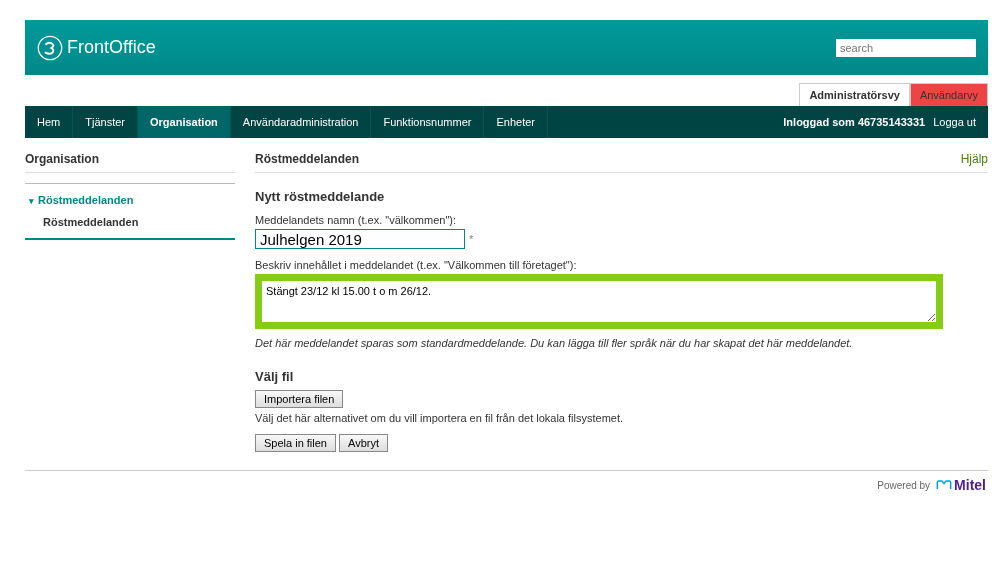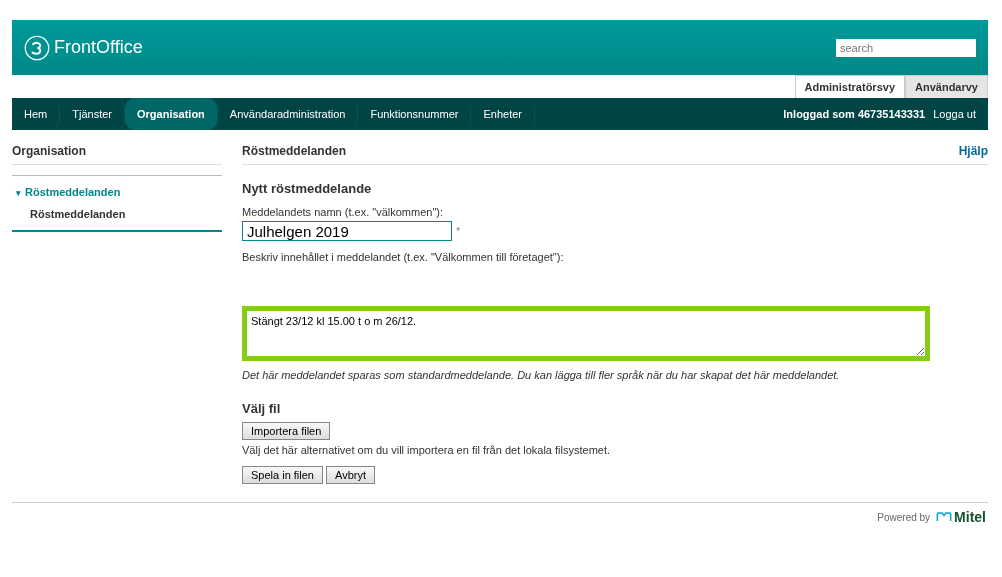--- a/index.html
+++ b/index.html
@@ -7,21 +7,21 @@
     margin: 0;
     padding: 0;
     font-family: Verdana, Arial, sans-serif;
     font-size: 11px;
     color: #333;
     background: #fff;
   }
   .page {
     width: 1002px;
     margin: 0 auto;
-    padding: 20px 14px 0 12px;
+    padding: 20px 14px 0 25px;
   }
   .header-bar {
     background: #008b8b;
     background: linear-gradient(to bottom, #009a9a 0%, #008888 100%);
     height: 55px;
     display: flex;
     justify-content: space-between;
     align-items: center;
     padding: 0 12px;
   }
@@ -42,50 +42,50 @@
     height: 18px;
     font-size: 11px;
     padding: 1px 4px;
     border: none;
     color: #888;
     margin-left: 31px;
   }
   .view-tabs-row {
     display: flex;
     justify-content: flex-end;
+    margin-top: 8px;
   }
   .view-tab {
     border: 1px solid #ccc;
     border-bottom: none;
     padding: 5px 9px;
     font-size: 11px;
     font-weight: bold;
     cursor: pointer;
     background: #fff;
   }
   .view-tab.inactive {
-    background: #e5e5e5;
-    font-weight: bold;
+    background: #ef4444;
+    font-weight: normal;
   }
   .main-nav {
     background: #004444;
     height: 32px;
     display: flex;
     align-items: stretch;
     color: #fff;
     font-size: 11px;
   }
   .nav-item {
     display: flex;
     align-items: center;
     padding: 0 12px;
     border-right: 1px solid #005555;
     cursor: pointer;
     white-space: nowrap;
-    border-radius: 10px;
   }
   .nav-item.active {
     background: #006666;
     font-weight: bold;
   }
   .nav-spacer { flex: 1; }
   .nav-right {
     display: flex;
     align-items: center;
     padding: 0 12px;
@@ -108,22 +108,22 @@
   .section-title {
     font-weight: bold;
     font-size: 12px;
     padding-bottom: 6px;
     border-bottom: 1px solid #ddd;
     display: flex;
     justify-content: space-between;
     align-items: center;
   }
   .help-link {
-    color: #0369a1;
-    font-weight: bold;
+    color: #4d7c0f;
+    font-weight: normal;
     cursor: pointer;
   }
   .sidebar-group {
     margin-top: 10px;
     padding: 6px 0;
     border-top: 1px solid #bbb;
     border-bottom: 2px solid #008888;
   }
   .sidebar-group-header {
     color: #008888;
@@ -162,26 +162,25 @@
     padding: 2px 4px;
     font-family: Arial, sans-serif;
   }
   .asterisk {
     color: #888;
     margin-left: 4px;
   }
   .desc-textarea {
     width: 688px;
     height: 55px;
-    border: 5px solid #84cc16;
+    border: 7px solid #84cc16;
     font-size: 11px;
     padding: 4px;
     font-family: Arial, sans-serif;
     resize: both;
-    margin-top: 40px;
   }
   .hint-italic {
     font-style: italic;
     margin-top: 6px;
     color: #333;
   }
   .subheading {
     font-weight: bold;
     font-size: 13px;
     margin-top: 20px;
@@ -208,21 +207,21 @@
     justify-content: flex-end;
     align-items: center;
     padding: 6px 2px 12px 0;
     font-size: 10px;
     color: #666;
   }
   .mitel-logo {
     margin-left: 6px;
     display: flex;
     align-items: center;
-    color: #14532d;
+    color: #4c1d95;
     font-weight: bold;
     font-size: 14px;
     font-family: Arial, sans-serif;
   }
   .mitel-shape {
     width: 16px;
     height: 12px;
     margin-right: 2px;
   }
 </style>

